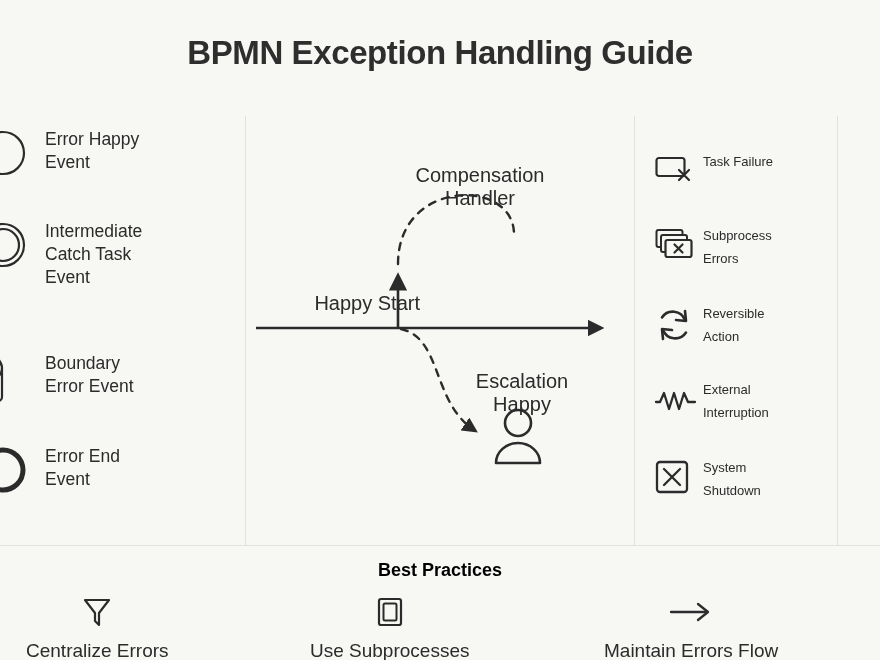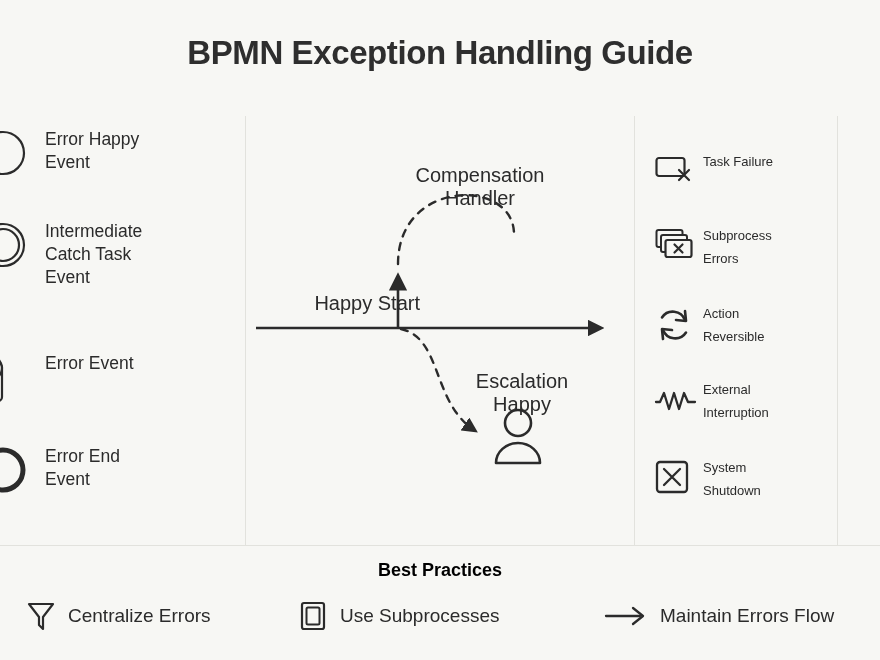--- a/index.html
+++ b/index.html
@@ -161,29 +161,30 @@
     width: 880px;
     height: 44px;
   }
   .bp-item {
     position: absolute;
     top: 0;
     height: 40px;
     display: flex;
     align-items: center;
     gap: 12px;
+    flex-direction: column;
   }
   .bp-icon { width: 30px; height: 32px; flex: 0 0 auto; }
   .bp-label {
     font-size: 19px;
     color: #2b2b2b;
     white-space: nowrap;
   }
   #bp-0 { left: 26px; }
-  #bp-1 { left: 298px; }
+  #bp-1 { left: 310px; }
   #bp-2 { left: 604px; }
 
   svg { display: block; overflow: visible; }
 </style>
 </head>
 <body>
 
 <div id="canvas">
 
   <div class="title">BPMN Exception Handling Guide</div>
@@ -222,20 +223,21 @@
     </div>
 
     <div class="ev-row" style="top:232px;">
       <span class="ev-icon">
         <svg width="46" height="52" viewBox="0 0 46 52">
           <rect x="-16" y="9" width="38" height="38" rx="4" fill="none" stroke="#2b2b2b" stroke-width="2.2"></rect>
           <circle cx="10" cy="14" r="12" fill="none" stroke="#2b2b2b" stroke-width="2.2"></circle>
         </svg>
       </span>
       <div class="ev-label">
+        <div>Boundary</div>
         <div>Error Event</div>
       </div>
     </div>
 
     <div class="ev-row" style="top:325px;">
       <span class="ev-icon">
         <svg width="46" height="46" viewBox="0 0 46 46">
           <circle cx="23" cy="23" r="20" fill="none" stroke="#2b2b2b" stroke-width="5"></circle>
         </svg>
       </span>
@@ -317,22 +319,22 @@
     <div class="fl-row" style="top:186px;">
       <span class="fl-icon">
         <svg width="38" height="38" viewBox="0 0 38 38">
           <path d="M 30 14 A 13 13 0 0 0 7 11.5" fill="none" stroke="#2b2b2b" stroke-width="2.6" stroke-linecap="round"></path>
           <path d="M 30 5 L 31 15 L 21 14" fill="none" stroke="#2b2b2b" stroke-width="2.6" stroke-linecap="round" stroke-linejoin="round"></path>
           <path d="M 8 24 A 13 13 0 0 0 31 26.5" fill="none" stroke="#2b2b2b" stroke-width="2.6" stroke-linecap="round"></path>
           <path d="M 8 33 L 7 23 L 17 24" fill="none" stroke="#2b2b2b" stroke-width="2.6" stroke-linecap="round" stroke-linejoin="round"></path>
         </svg>
       </span>
       <div class="fl-label">
+        <div>Reversible</div>
         <div>Action</div>
-        <div>Reversible</div>
       </div>
     </div>
 
     <div class="fl-row" style="top:262px;">
       <span class="fl-icon" style="top:12px;">
         <svg width="42" height="22" viewBox="0 0 42 22">
           <path d="M 1 12 L 5 12 L 9 3 L 14 19 L 19 3 L 24 19 L 29 3 L 33 12 L 40 12" fill="none" stroke="#2b2b2b" stroke-width="2.3" stroke-linecap="round" stroke-linejoin="round"></path>
         </svg>
       </span>
       <div class="fl-label">

